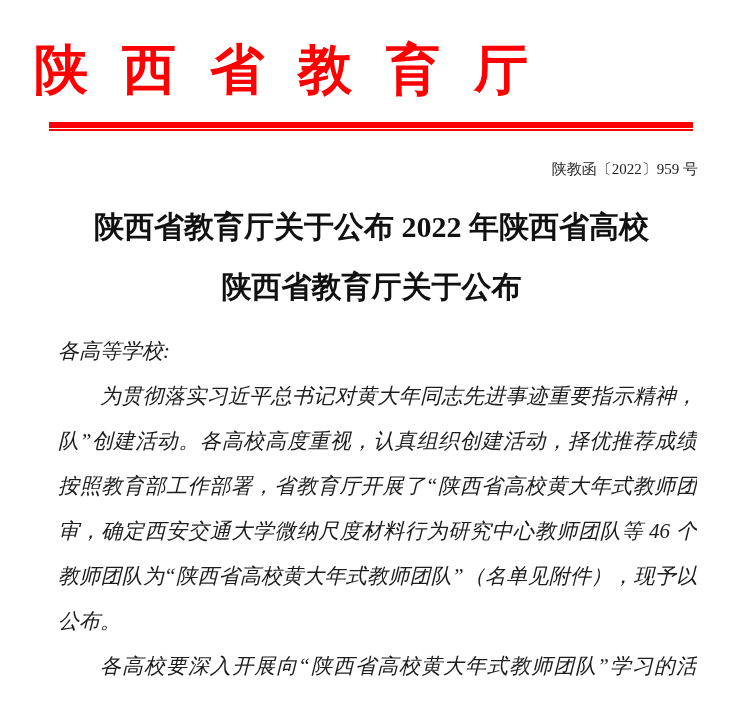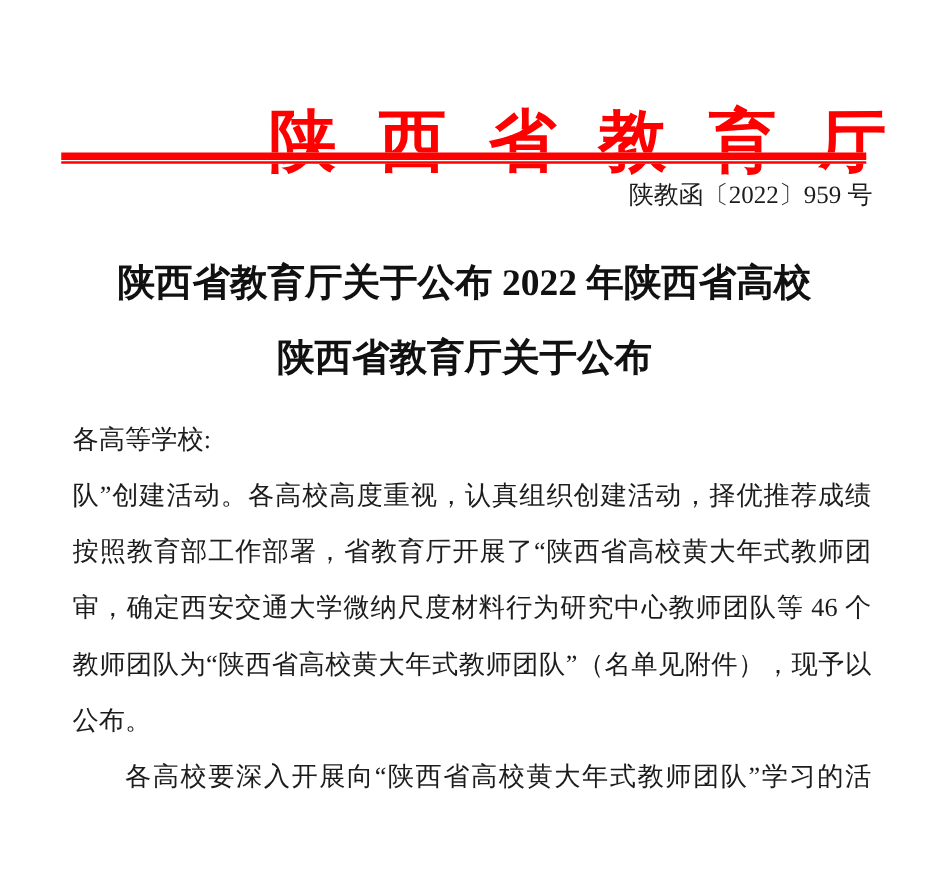--- a/index.html
+++ b/index.html
@@ -10,47 +10,46 @@
     color: #1c1c1c;
     position: relative;
     overflow: hidden;
   }
   .page { position: absolute; inset: 0; }
 
   
   .agency {
     position: absolute;
     top: 34px; left: 0; width: 743px;
-    text-align: right;
+    text-align: left;
     color: #fe0000;
     font-size: 54px;
     font-weight: bold;
     letter-spacing: 34px;
     text-indent: 34px;
     white-space: nowrap;
     line-height: 72px;
-    margin-top: 43px;
   }
 
   
   .rule {
     position: absolute;
     top: 122px; left: 49px; width: 644px;
     height: 1px;
     background: #ffffff;
     border-top: 6px solid #fe0000;
     border-bottom: 2px solid #fe0000;
     box-sizing: content-box;
   }
 
   
   .doc-no {
     position: absolute;
-    top: 141px; right: 45px;
-    font-size: 20px;
+    top: 154px; right: 45px;
+    font-size: 15px;
     line-height: 30px;
     white-space: nowrap;
     color: #1c1c1c;
   }
 
   
   .title {
     position: absolute;
     top: 197px; left: 0; width: 743px;
     margin: 0;
@@ -63,21 +62,21 @@
   .title .tl { display: block; white-space: nowrap; }
 
   
   .body-text {
     position: absolute;
     top: 329px; left: 58px; width: 639px;
     font-size: 21px;
     line-height: 45px;
     color: #1c1c1c;
   }
-  .line { height: 45px; overflow: hidden; }
+  .line { height: 45px; overflow: hidden; font-style: italic; }
   .fill { text-align: justify; text-align-last: justify; }
   .indent { text-indent: 2em; }
 </style>
 </head>
 <body>
 
 <div class="page">
 
   <div class="agency">陕西省教育厅</div>
 
@@ -85,20 +84,21 @@
 
   <div class="doc-no">陕教函〔2022〕959 号</div>
 
   <h1 class="title">
     <span class="tl">陕西省教育厅关于公布 2022 年陕西省高校</span>
     <span class="tl">陕西省教育厅关于公布</span>
   </h1>
 
   <div class="body-text">
     <div class="line">各高等学校:</div>
+    <div class="line fill indent">为贯彻落实习近平总书记对黄大年同志先进事迹重要指示精神，</div>
     <div class="line fill">队”创建活动。各高校高度重视，认真组织创建活动，择优推荐成绩</div>
     <div class="line fill">按照教育部工作部署，省教育厅开展了“陕西省高校黄大年式教师团</div>
     <div class="line fill">审，确定西安交通大学微纳尺度材料行为研究中心教师团队等 46 个</div>
     <div class="line fill">教师团队为“陕西省高校黄大年式教师团队”（名单见附件），现予以</div>
     <div class="line">公布。</div>
     <div class="line fill indent">各高校要深入开展向“陕西省高校黄大年式教师团队”学习的活</div>
 
   </div>
 
 </div>

